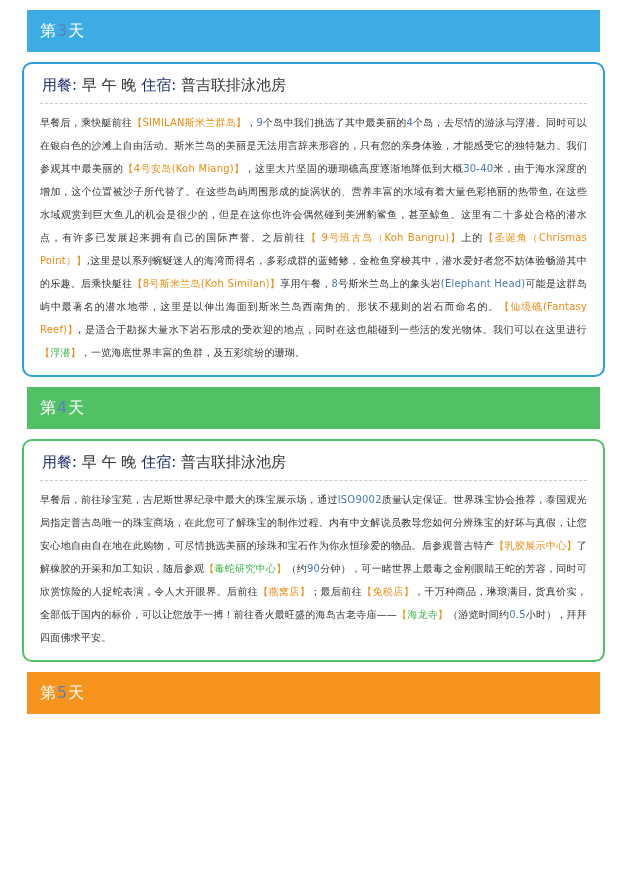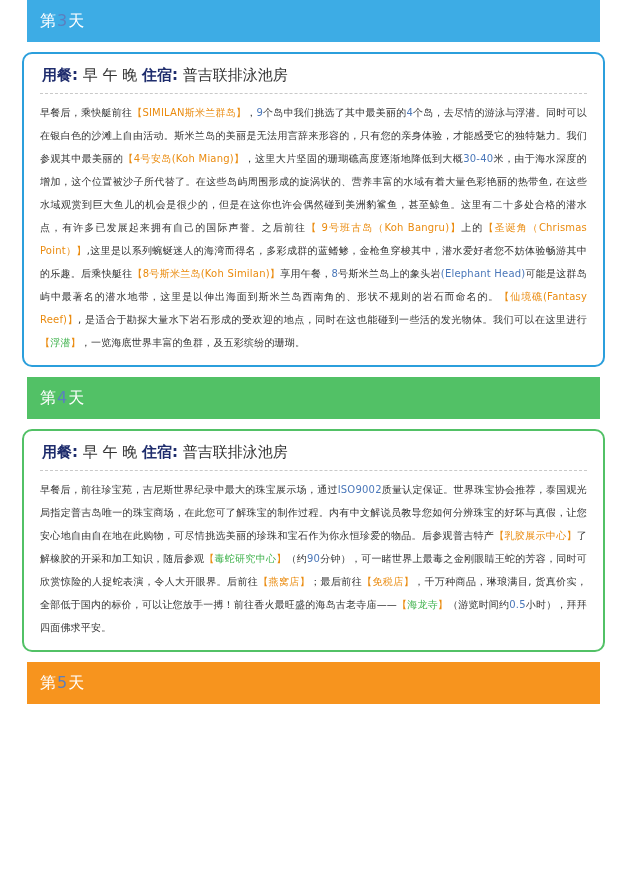--- a/index.html
+++ b/index.html
@@ -11,21 +11,21 @@
     --body-text:#333333;
     --day-num:#5b7fbf;
   }
   *{margin:0;padding:0;box-sizing:border-box;}
   html,body{background:#ffffff;}
   body{
     width:627px;
     font-family:"DejaVu Sans","Liberation Sans",sans-serif;
     color:var(--body-text);
   }
-  .page{width:627px;}
+  .page{padding-top:10px;width:627px;}
   .day-bar{
     height:42px;
     margin:0 27px 10px 27px;
     display:flex;
     align-items:center;
     padding-left:13px;
     color:#ffffff;
     font-size:16px;
   }
   .day-bar .day-num{color:var(--day-num);padding:0 1px;}
@@ -49,21 +49,21 @@
   .itinerary-paragraph{
     font-size:10px;
     line-height:23px;
     text-align:justify;
     letter-spacing:0.2px;
   }
   .seg-n{color:var(--body-text);}
   .seg-o{color:var(--orange-text);}
   .seg-g{color:var(--green-text);}
   .seg-b{color:var(--num-blue);}
-  .seg-l{color:var(--navy);font-weight:bold;}
+  .seg-l{color:var(--navy);font-weight:normal;}
 </style>
 </head>
 <body>
 
 <div class="page">
 
   <div class="day-bar" style="background-color: rgb(61, 172, 229);">
     <span><span>第</span><span class="day-num">3</span><span>天</span></span>
   </div>
 

